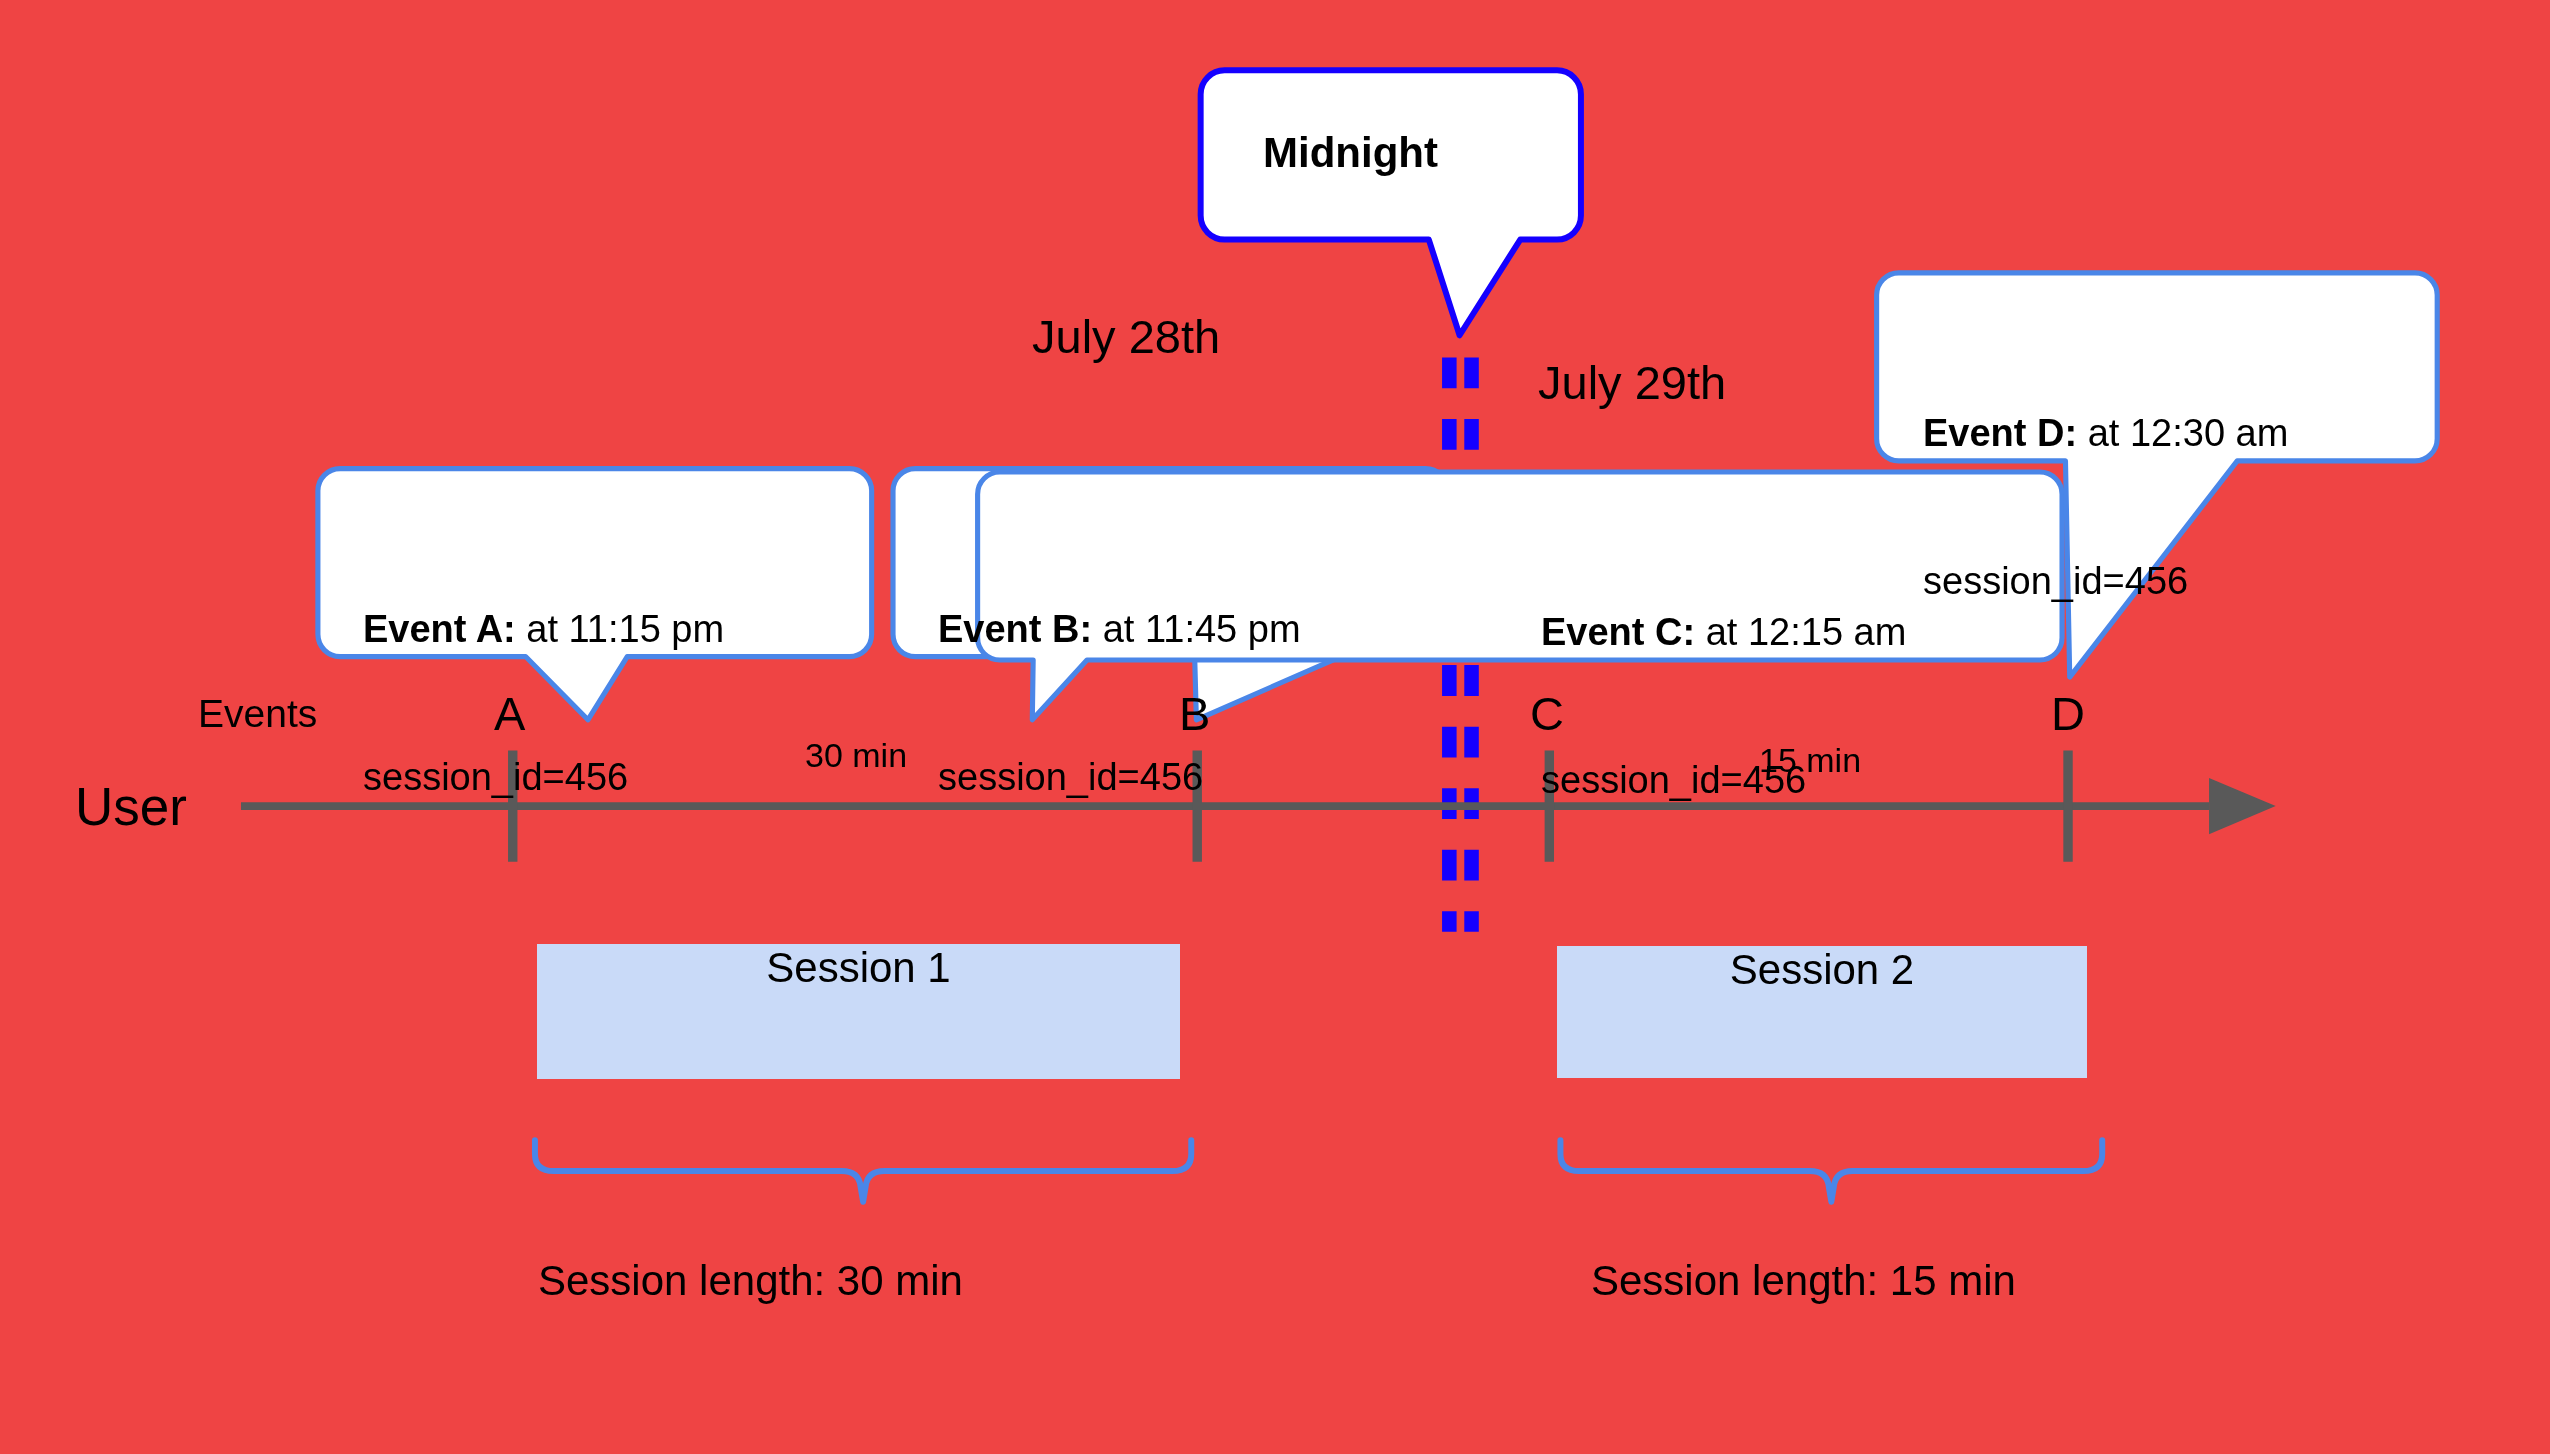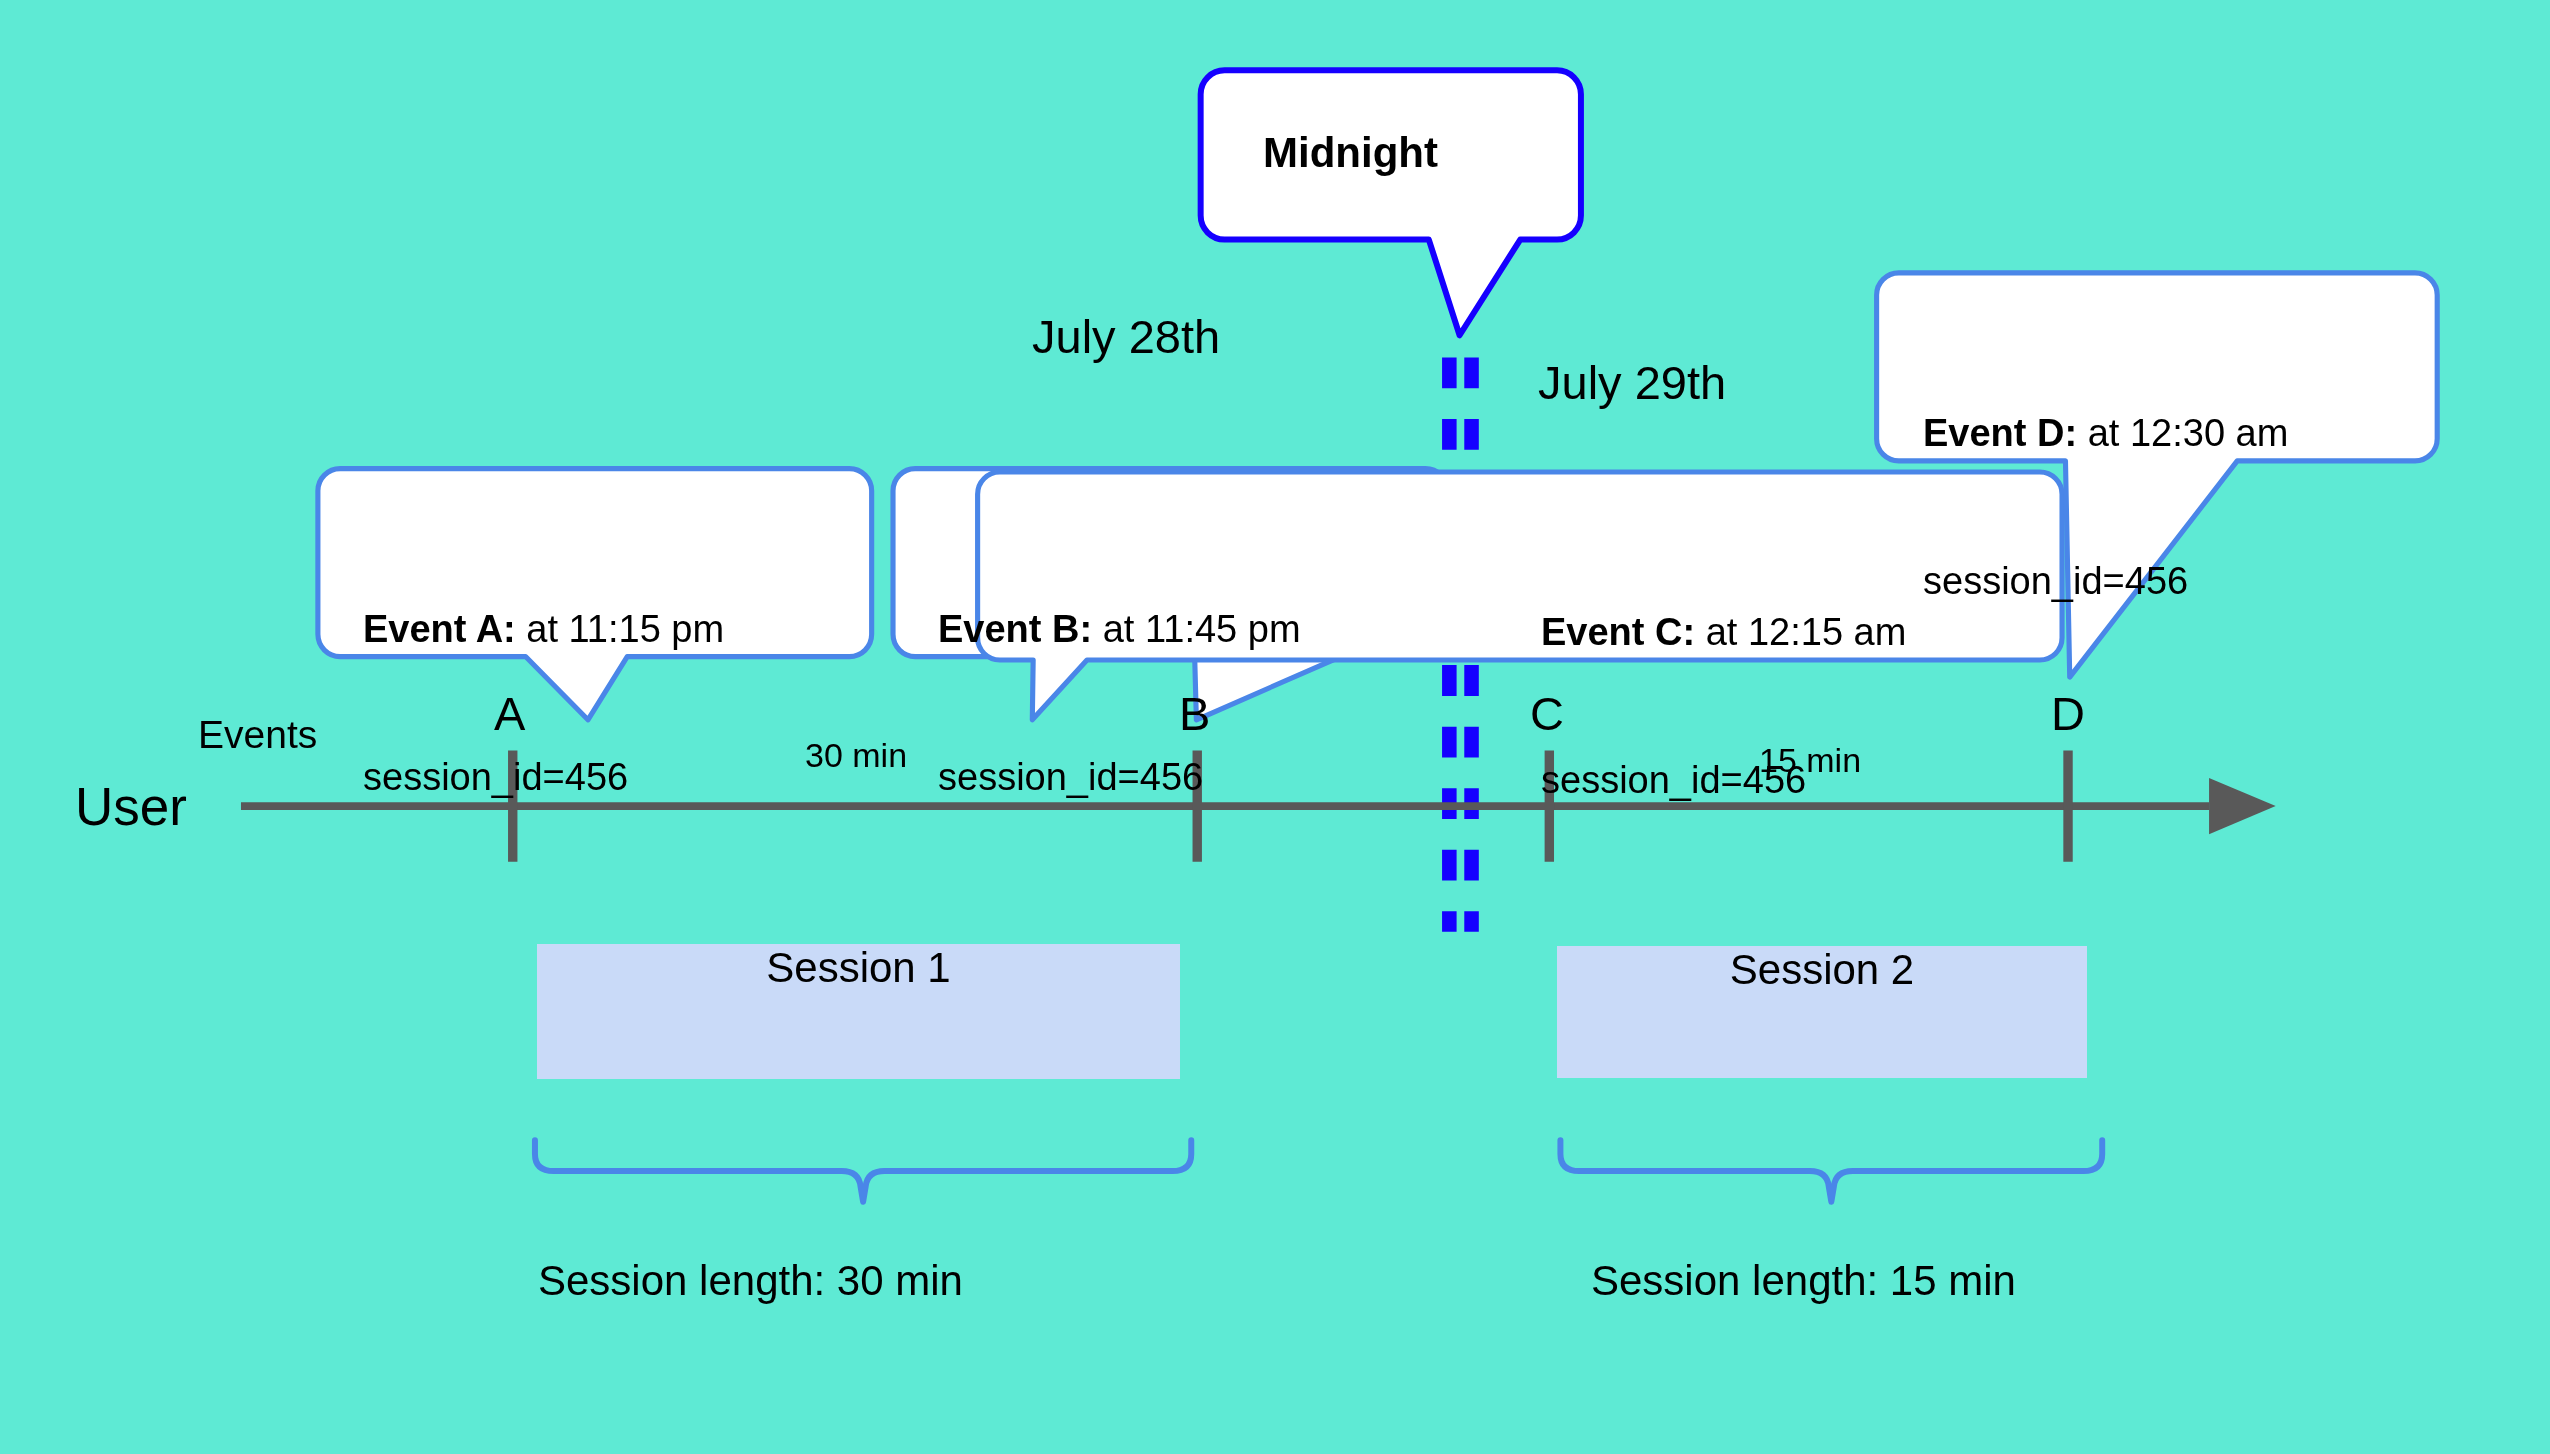--- a/index.html
+++ b/index.html
@@ -8,21 +8,21 @@
     background: #ffffff;
   }
   body {
     font-family: "Liberation Sans", sans-serif;
     color: #000000;
   }
   #stage {
     position: relative;
     width: 2550px;
     height: 1455px;
-    background: #5eead4;
+    background: #ef4444;
     overflow: hidden;
   }
   #vectors {
     position: absolute;
     left: 0; top: 0;
     width: 2550px;
     height: 1455px;
   }
   .lbl {
     position: absolute;
@@ -35,21 +35,20 @@
     line-height: 1.30;
     font-size: 38px;
     color: #000000;
   }
   .callout-text b { font-weight: bold; }
   .axis-label-user {
     font-size: 53px;
   }
   .axis-label-events {
     font-size: 39px;
-    margin-top: 21px;
   }
   .event-letter {
     font-size: 47px;
   }
   .date-label {
     font-size: 47px;
     text-align: right;
   }
   .dur-label {
     font-size: 34px;

